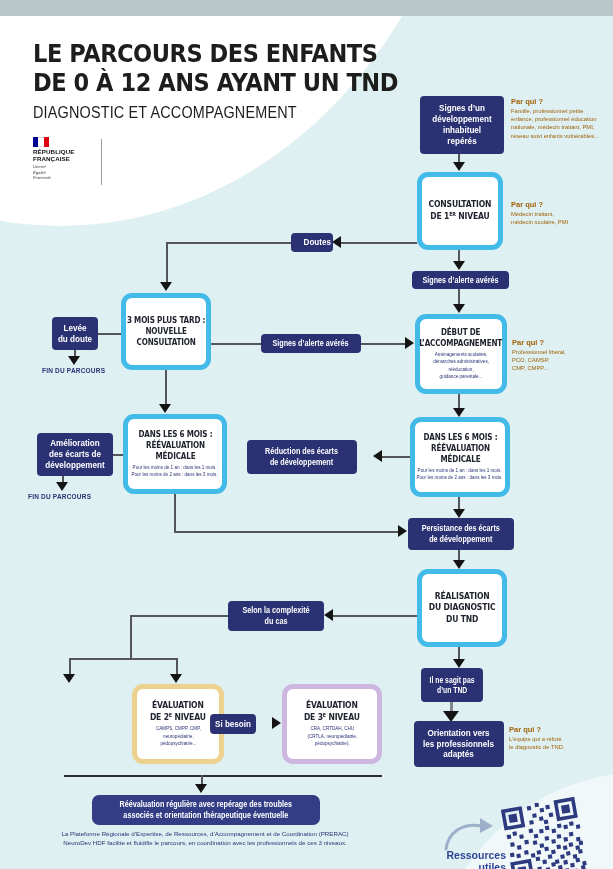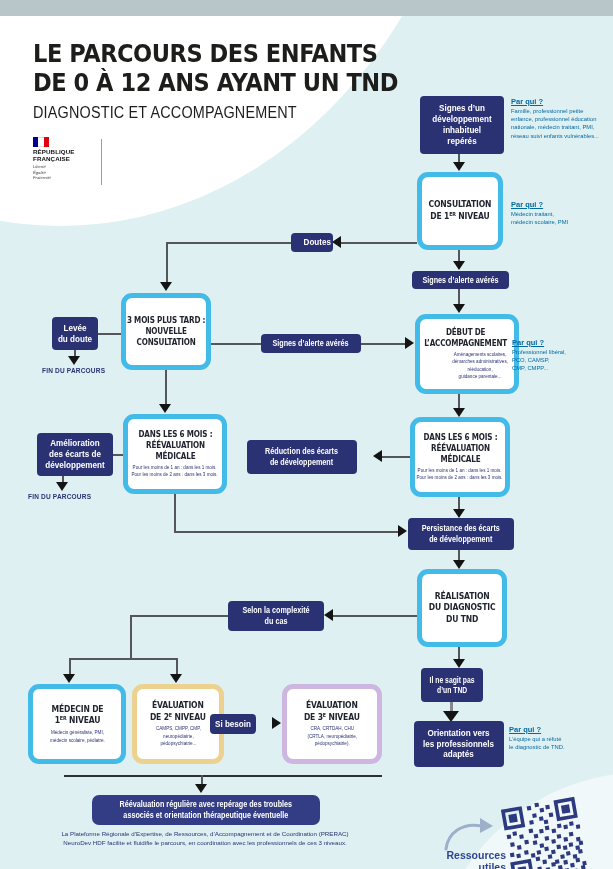--- a/index.html
+++ b/index.html
@@ -31,21 +31,21 @@
   .nbox{position:absolute;background:#2b3274;color:#fff;border-radius:4px;display:flex;align-items:center;justify-content:center;text-align:center;}
   .nbox span{display:inline-block;font-weight:bold;font-size:9px;line-height:1.2;transform:scaleX(.9);}
   .nbox .sx8{transform:scaleX(.8);}
   .nbox .f85{font-size:8.5px;}
   
   .bbox{position:absolute;background:#fff;border:5px solid #43bbe8;border-radius:11px;display:flex;flex-direction:column;align-items:center;justify-content:center;text-align:center;box-sizing:border-box;}
   .bbox.y{border-color:#ecd28e;} .bbox.p{border-color:#cdb6e0;}
   .bt{display:inline-block;font-family:"DejaVu Sans",sans-serif;font-weight:bold;color:#20242e;font-size:9px;line-height:1.28;transform:scaleX(.85);letter-spacing:-.2px;}
   .bb{display:inline-block;color:#2b3274;font-size:5.6px;line-height:1.35;margin-top:2px;transform:scaleX(.82);}
   
-  .pq{position:absolute;color:#0369a1;width:98px;text-decoration:underline;}
+  .pq{position:absolute;color:#a16207;width:98px;}
   .pqt{font-weight:bold;font-size:7.5px;margin-bottom:1px;}
   .pqx{display:inline-block;font-size:6.2px;line-height:1.32;transform:scaleX(.94);transform-origin:0 0;}
   
   .hl{position:absolute;height:1.5px;background:#54565a;}
   .vl{position:absolute;width:1.5px;background:#54565a;}
   .vl.th{width:2.5px;background:#85878d;}
   .ad{position:absolute;width:0;height:0;border-left:6px solid transparent;border-right:6px solid transparent;border-top:9px solid #141414;}
   .ad.big{border-left:8px solid transparent;border-right:8px solid transparent;border-top:11px solid #141414;}
   .al{position:absolute;width:0;height:0;border-top:6px solid transparent;border-bottom:6px solid transparent;border-right:9px solid #141414;}
   .ar{position:absolute;width:0;height:0;border-top:6px solid transparent;border-bottom:6px solid transparent;border-left:9px solid #141414;}
@@ -121,21 +121,21 @@
   <div class="ad" style="left:160px;top:266px;"></div>
 
   <div class="vl" style="left:458px;top:234px;height:13px;"></div>
   <div class="ad" style="left:453px;top:245px;"></div>
   <div class="nbox" style="left:412px;top:255px;width:97px;height:18px;">
     <span class="sx8" data-bind="flow.alerte_1">Signes d’alerte avérés</span>
   </div>
   <div class="vl" style="left:458px;top:273px;height:17px;"></div>
   <div class="ad" style="left:453px;top:288px;"></div>
 
-  <div class="bbox" style="left:415px;top:298px;width:104px;height:80px;align-items:flex-end;">
+  <div class="bbox" style="left:415px;top:298px;width:92px;height:80px;">
     <span class="bt" style="font-size:8.5px;" data-bind="flow.debut_title">DÉBUT DE
 L’ACCOMPAGNEMENT</span>
     <span class="bb" data-bind="flow.debut_body">Aménagements scolaires,
 démarches administratives,
 rééducation,
 guidance parentale...</span>
   </div>
   <div class="pq" style="left:512px;top:322px;">
     <div class="pqt" data-bind="flow.pq3_title">Par qui ?</div>
     <div class="pqx" data-bind="flow.pq3_text">Professionnel libéral,
@@ -226,26 +226,20 @@
 du cas</span>
   </div>
   <div class="hl" style="left:131px;top:599px;width:97px;"></div>
   <div class="vl" style="left:130px;top:599px;height:44px;"></div>
   <div class="hl" style="left:70px;top:642px;width:108px;"></div>
   <div class="vl" style="left:69px;top:642px;height:17px;"></div>
   <div class="ad" style="left:63px;top:658px;"></div>
   <div class="vl" style="left:176px;top:642px;height:17px;"></div>
   <div class="ad" style="left:170px;top:658px;"></div>
 
-  <div class="bbox" style="left:28px;top:668px;width:98px;height:80px;">
-    <span class="bt" data-bind="flow.medecin_title">MÉDECIN DE
-1ᴱᴿ NIVEAU</span>
-    <span class="bb" data-bind="flow.medecin_body">Médecin généraliste, PMI,
-médecin scolaire, pédiatre.</span>
-  </div>
   <div class="bbox y" style="left:132px;top:668px;width:92px;height:80px;">
     <span class="bt" data-bind="flow.eval2_title">ÉVALUATION
 DE 2ᴱ NIVEAU</span>
     <span class="bb" data-bind="flow.eval2_body">CAMPS, CMPP, CMP,
 neuropédiatrie,
 pédopsychiatrie...</span>
   </div>
   <div class="hl" style="left:224px;top:707px;width:4px;"></div>
   <div class="nbox" style="left:210px;top:698px;width:46px;height:20px;">
     <span data-bind="flow.si_besoin">Si besoin</span>

